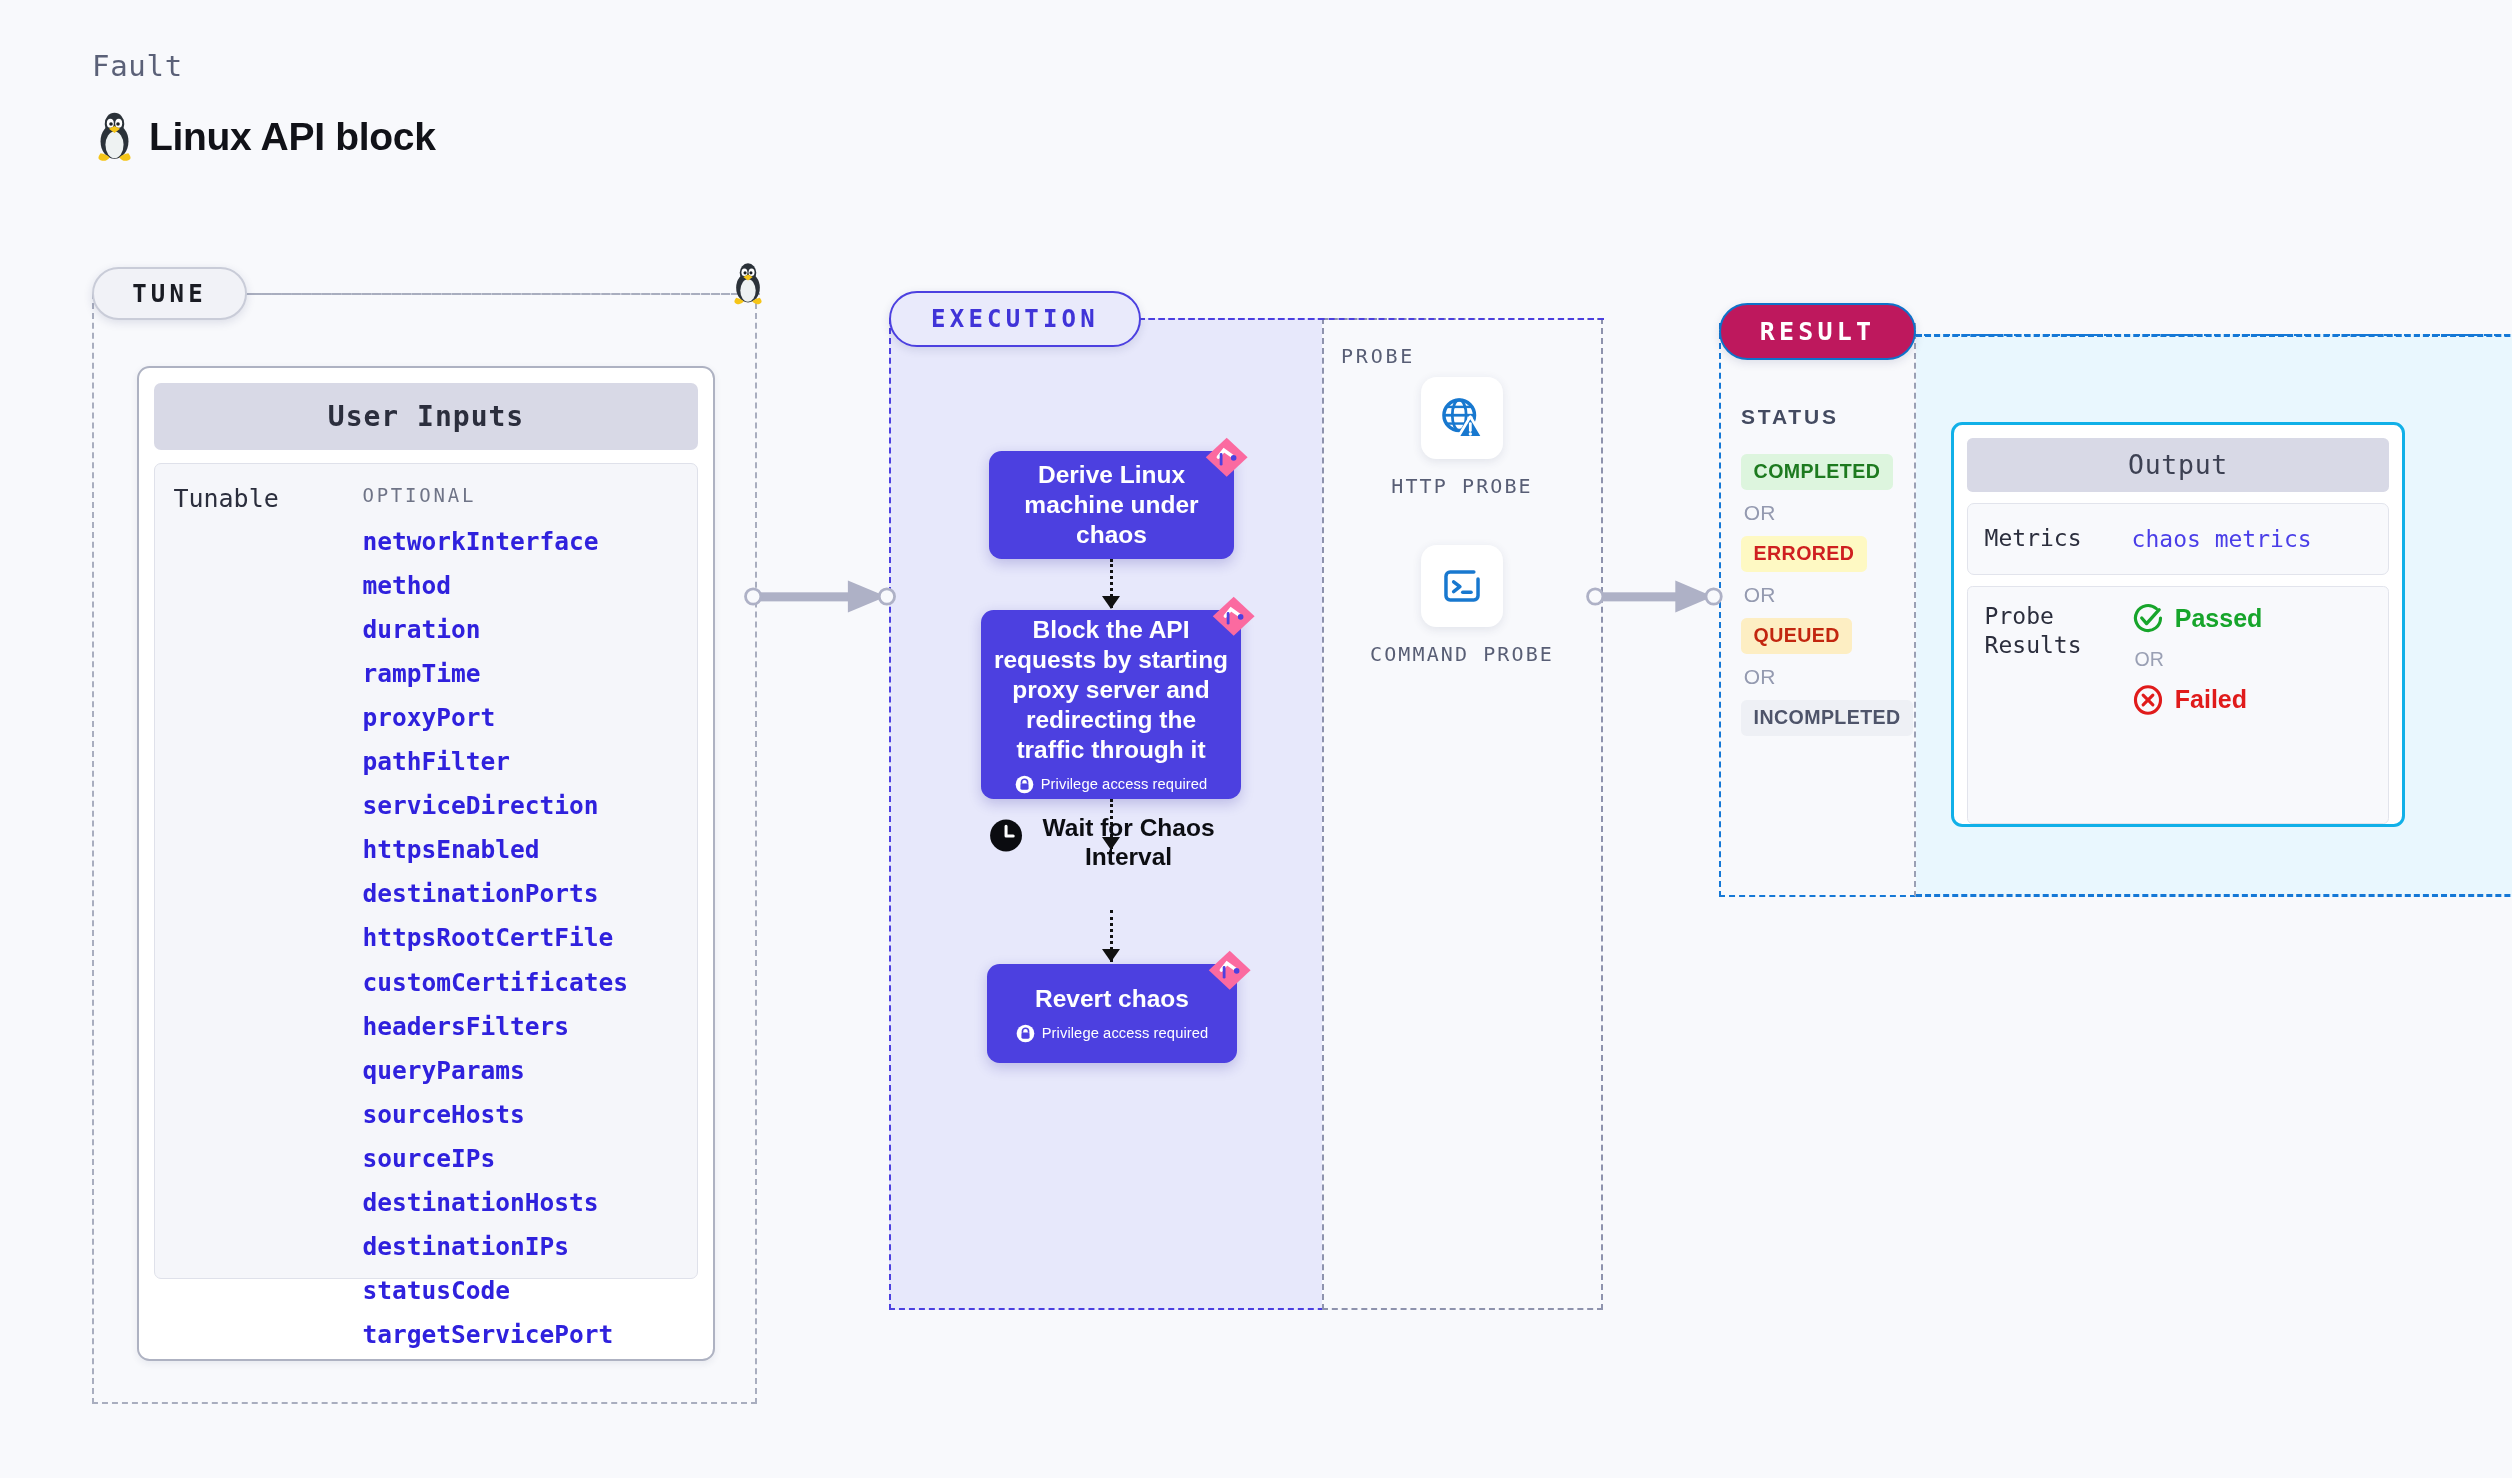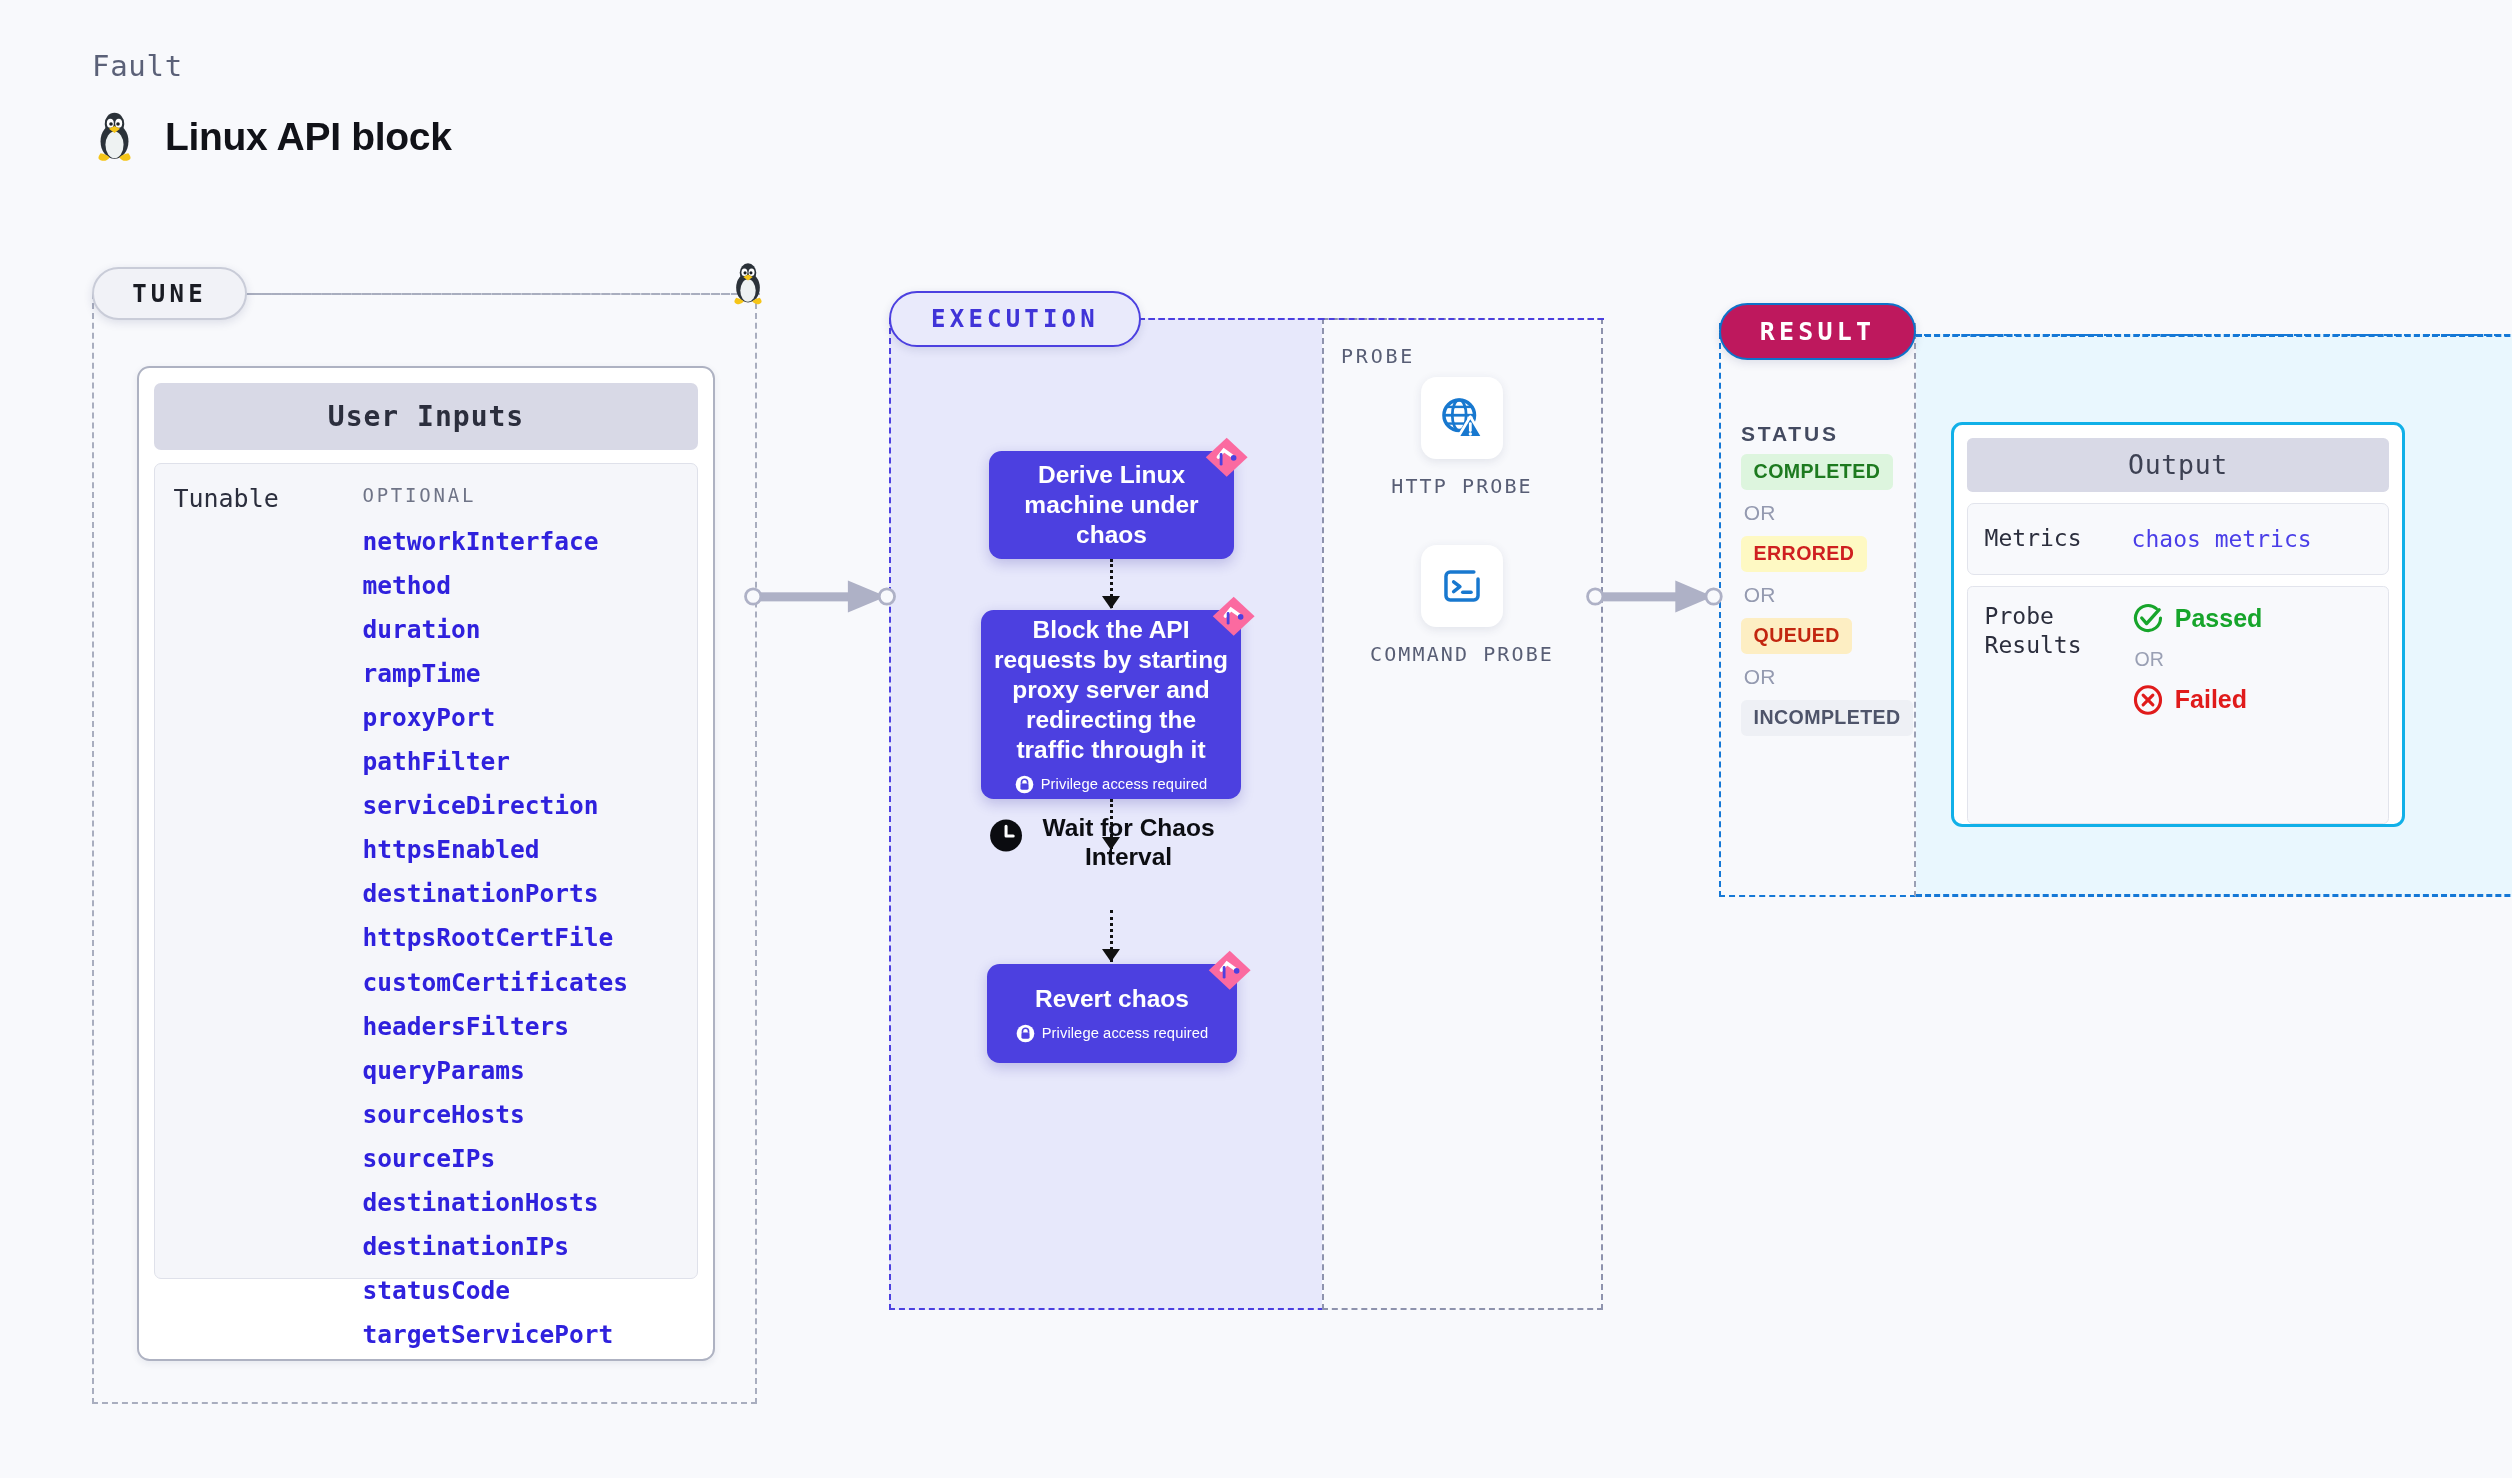--- a/index.html
+++ b/index.html
@@ -13,21 +13,21 @@
   .canvas { position: relative; width: 2512px; height: 1478px; }
 
   
   .hdr-kicker {
     position: absolute; left: 92px; top: 49px;
     font-family: "DejaVu Sans Mono", monospace;
     font-size: 29px; color: #5b6178; letter-spacing: 0.7px;
   }
   .hdr-row {
     position: absolute; left: 92px; top: 110px;
-    display: flex; align-items: center; gap: 28px;
+    display: flex; align-items: center; gap: 12px;
   }
   .hdr-title {
     font-family: "Liberation Sans", sans-serif;
     font-size: 39px; font-weight: 700; color: #111218;
     letter-spacing: -0.3px;
   }
   .tux { width: 45px; height: 53px; display:block; }
 
   
   .sec-badge {
@@ -196,21 +196,21 @@
     font-size: 20px; letter-spacing: 2.1px; color: #585e75; line-height: 1.35;
   }
   .probe-1 { left: 1357px; top: 377px; }
   .probe-2 { left: 1357px; top: 545px; }
   .probe-3 { left: 1357px; top: 728px; }
 
   
   .status-title {
     position: absolute; left: 1741px; top: 405px;
     font-family: "Liberation Sans", sans-serif;
-    font-weight: 700; font-size: 21px; letter-spacing: 2.8px; color: #434a60; margin-top: 17px;
+    font-weight: 700; font-size: 21px; letter-spacing: 2.8px; color: #434a60;
   }
   .status-col { position: absolute; left: 1741px; top: 454px; width: 165px; }
   .chip {
     display: inline-block; border-radius: 5.6px; padding: 6.3px 12.6px;
     font-family: "Liberation Sans", sans-serif;
     font-weight: 700; font-size: 19.6px; letter-spacing: 0.4px;
   }
   .chip-completed   { background: #ddf5de; color: #1d7a1f; }
   .chip-errored     { background: #fef9c3; color: #cf2020; }
   .chip-queued      { background: #fdeec3; color: #c2260f; }

